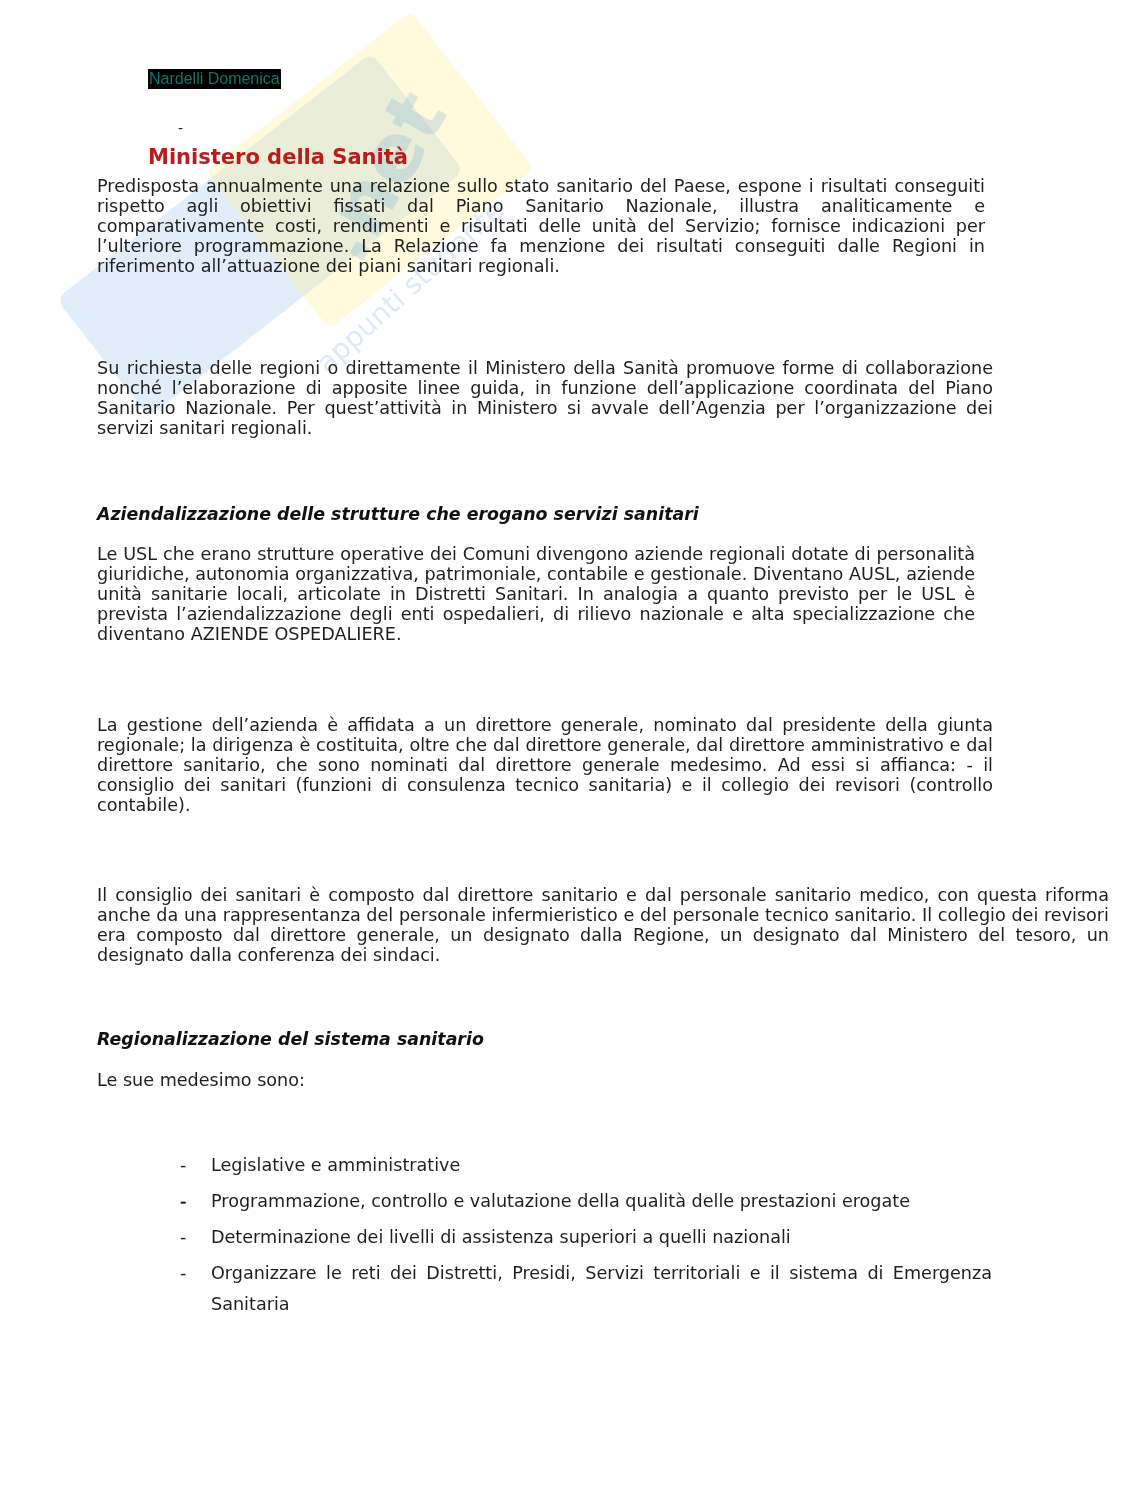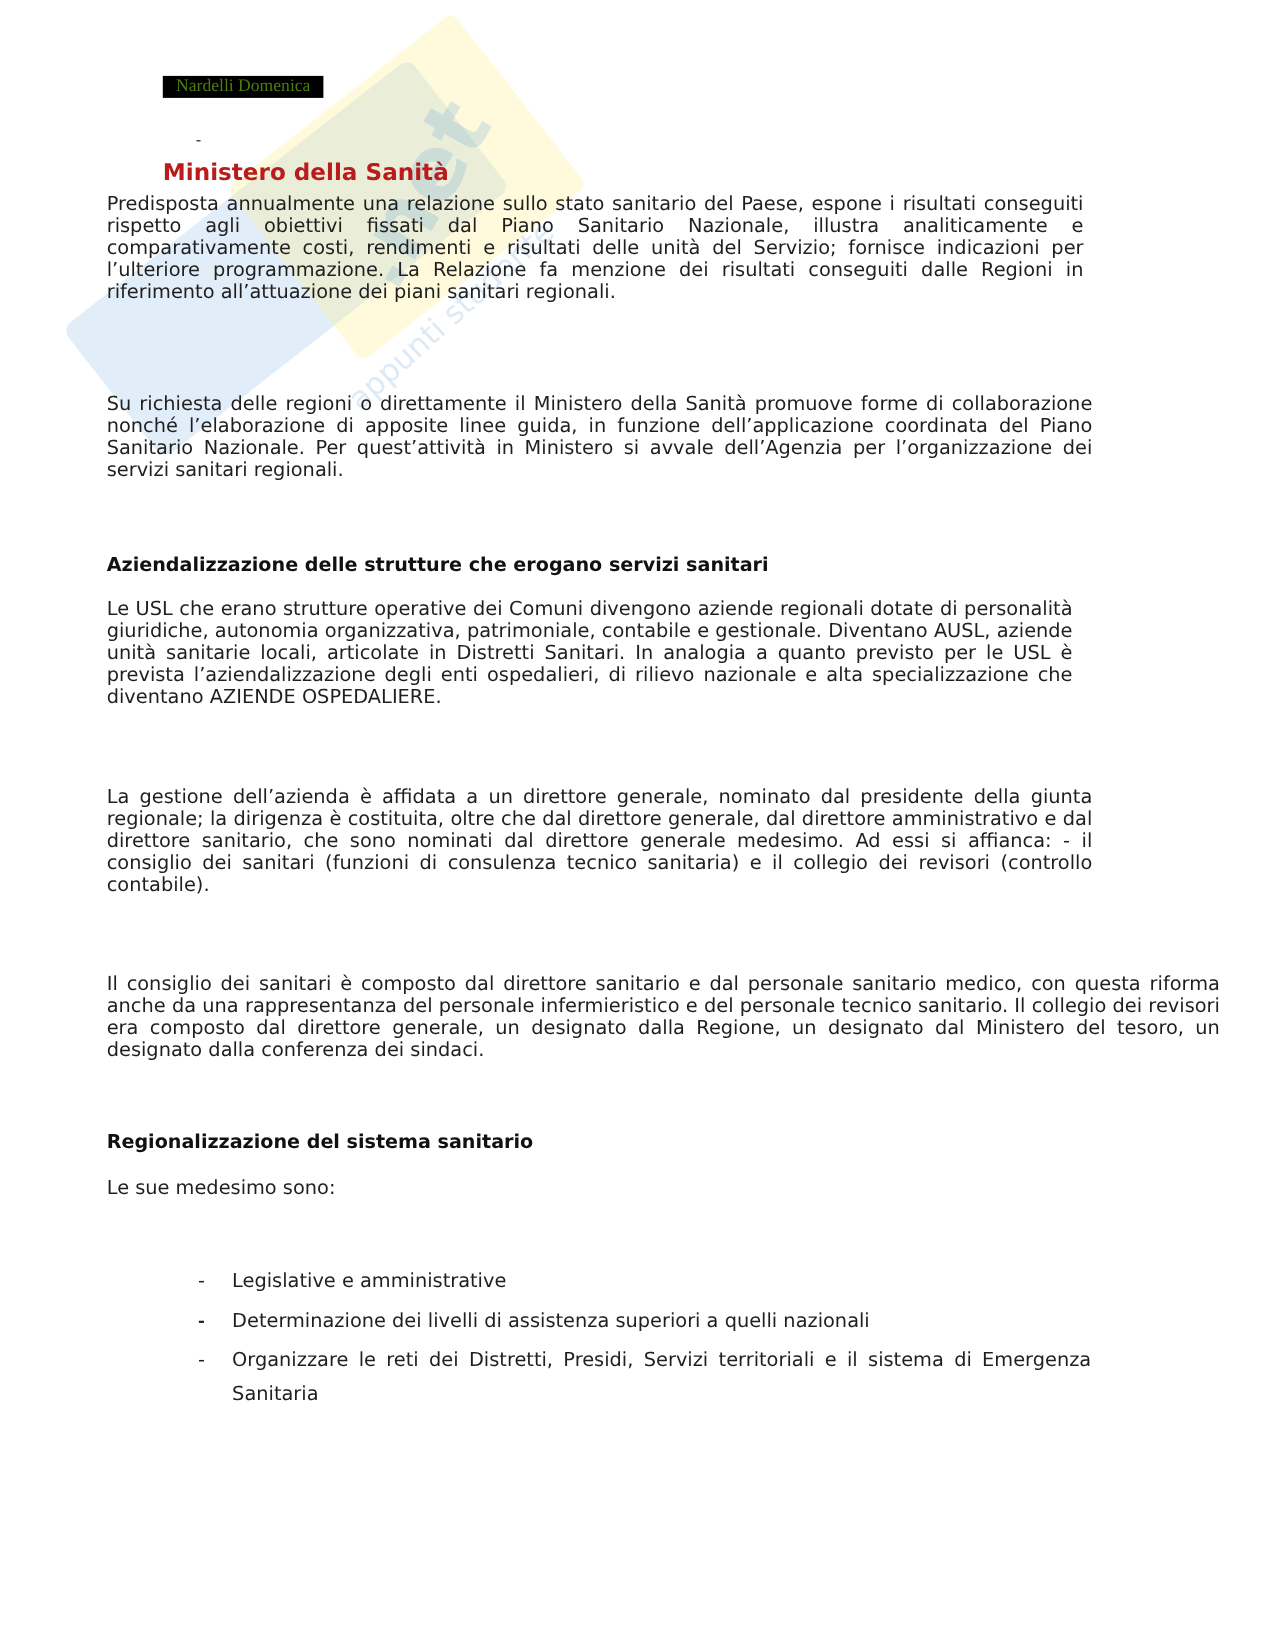--- a/index.html
+++ b/index.html
@@ -67,25 +67,25 @@
     }
     .page {
       position: relative;
       z-index: 1;
     }
     .author {
       position: absolute;
       left: 148px;
       top: 69px;
       background: #000;
-      color: #4d7c0f;
-      font-family: Liberation Serif, serif;
+      color: #0f766e;
+      font-family: Liberation Sans, sans-serif;
       font-size: 16px;
       line-height: 20px;
-      padding: 0 12px;
+      padding: 0 1px;
     }
     .stray-dash {
       position: absolute;
       left: 178px;
       top: 120px;
       font-size: 14px;
       color: #222;
     }
     .title {
       position: absolute;
@@ -103,20 +103,21 @@
       text-align: justify;
       color: #1f1f1f;
     }
     .block.last-left { text-align: left; }
     .heading {
       position: absolute;
       left: 97px;
       font-weight: bold;
       font-size: 17.4px;
       color: #111;
+      font-style: italic;
     }
     .list {
       position: absolute;
       left: 180px;
       top: 1150px;
       width: 812px;
       margin: 0;
       padding: 0;
       list-style: none;
       font-size: 17.6px;
@@ -165,17 +166,17 @@
   <div class="heading" style="top:1029px;">Regionalizzazione del sistema sanitario</div>
 
   <div class="block last-left" style="top:1070px; width:960px;">
     <div>Le sue medesimo sono:</div>
   </div>
 
   <ul class="list">
     <li><span class="bullet">-</span><span>Legislative e amministrative</span></li>
     <li><span class="bullet">-</span></li>
     <li><span class="bullet">-</span></li>
-    <li><span class="bullet">-</span></li>
+    <li><span class="bullet">-</span><span>Programmazione, controllo e valutazione della qualità delle prestazioni erogate</span></li>
     <li><span class="bullet">-</span><span>Determinazione dei livelli di assistenza superiori a quelli nazionali</span></li>
     <li><span class="bullet">-</span><span>Organizzare le reti dei Distretti, Presidi, Servizi territoriali e il sistema di Emergenza Sanitaria</span></li>
   </ul>
 </div>
 
 </body></html>

